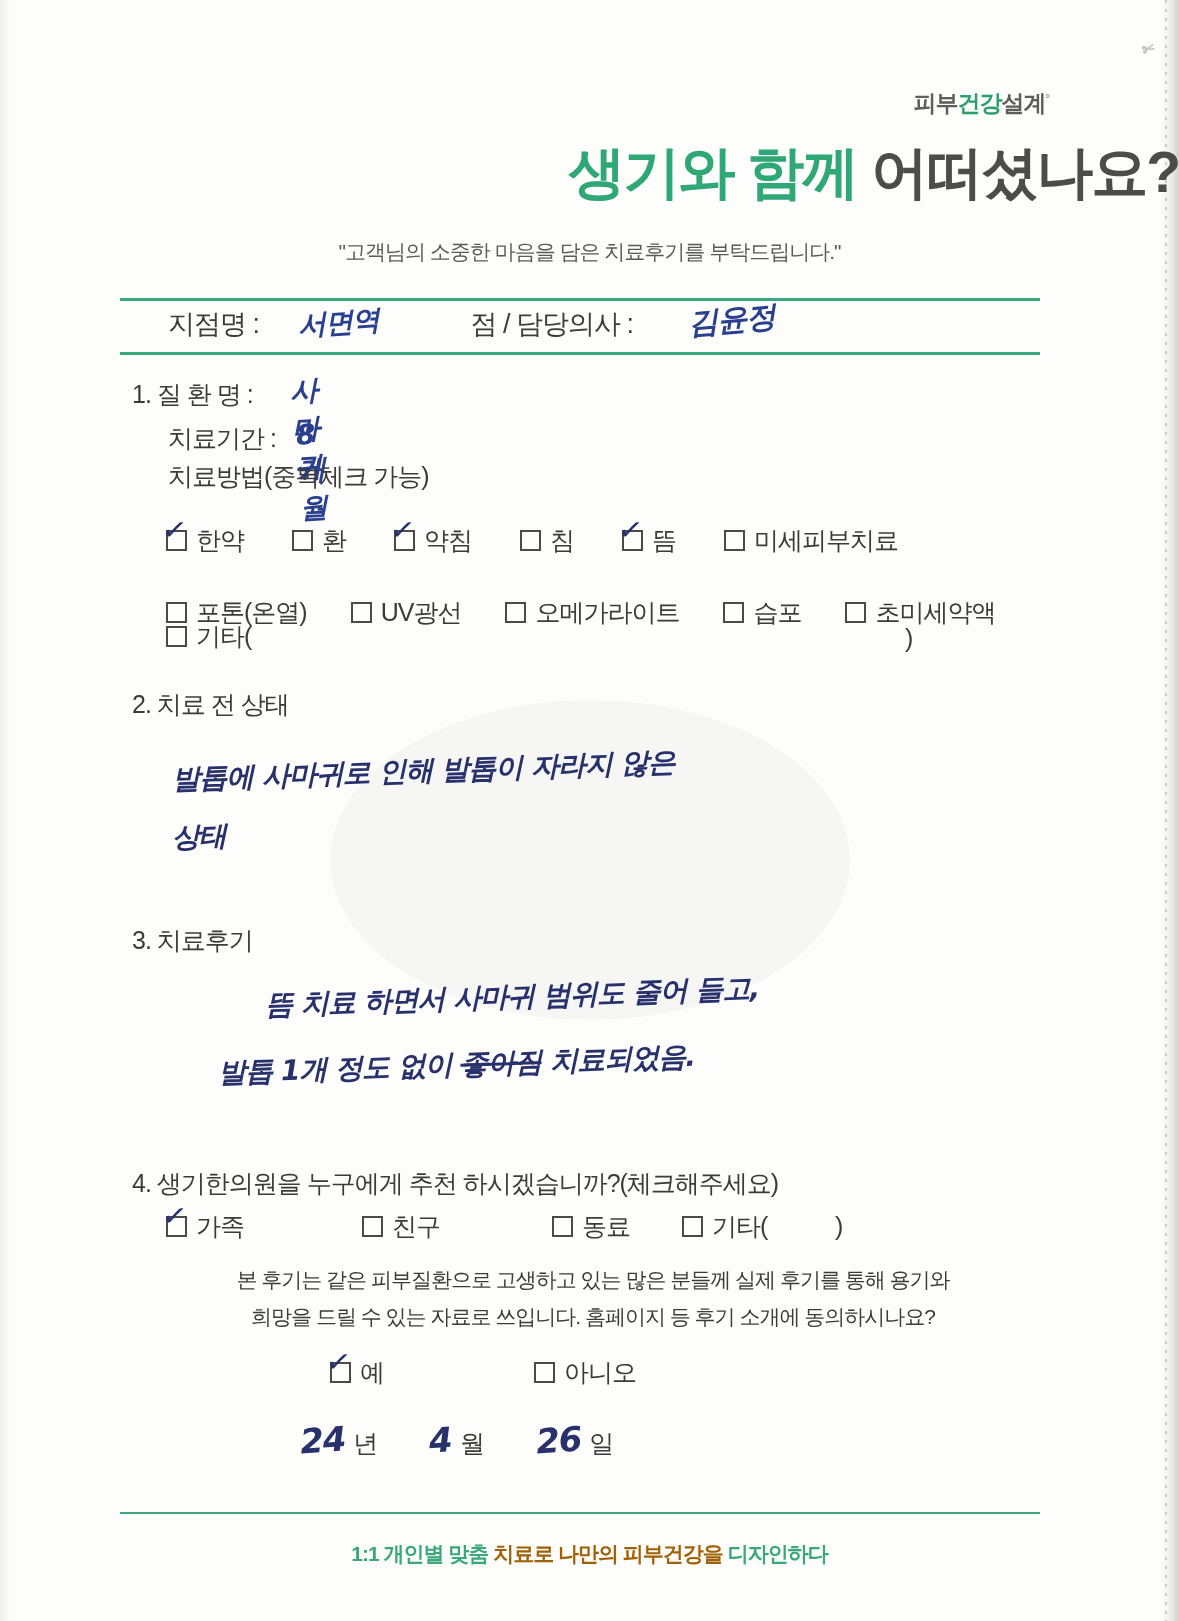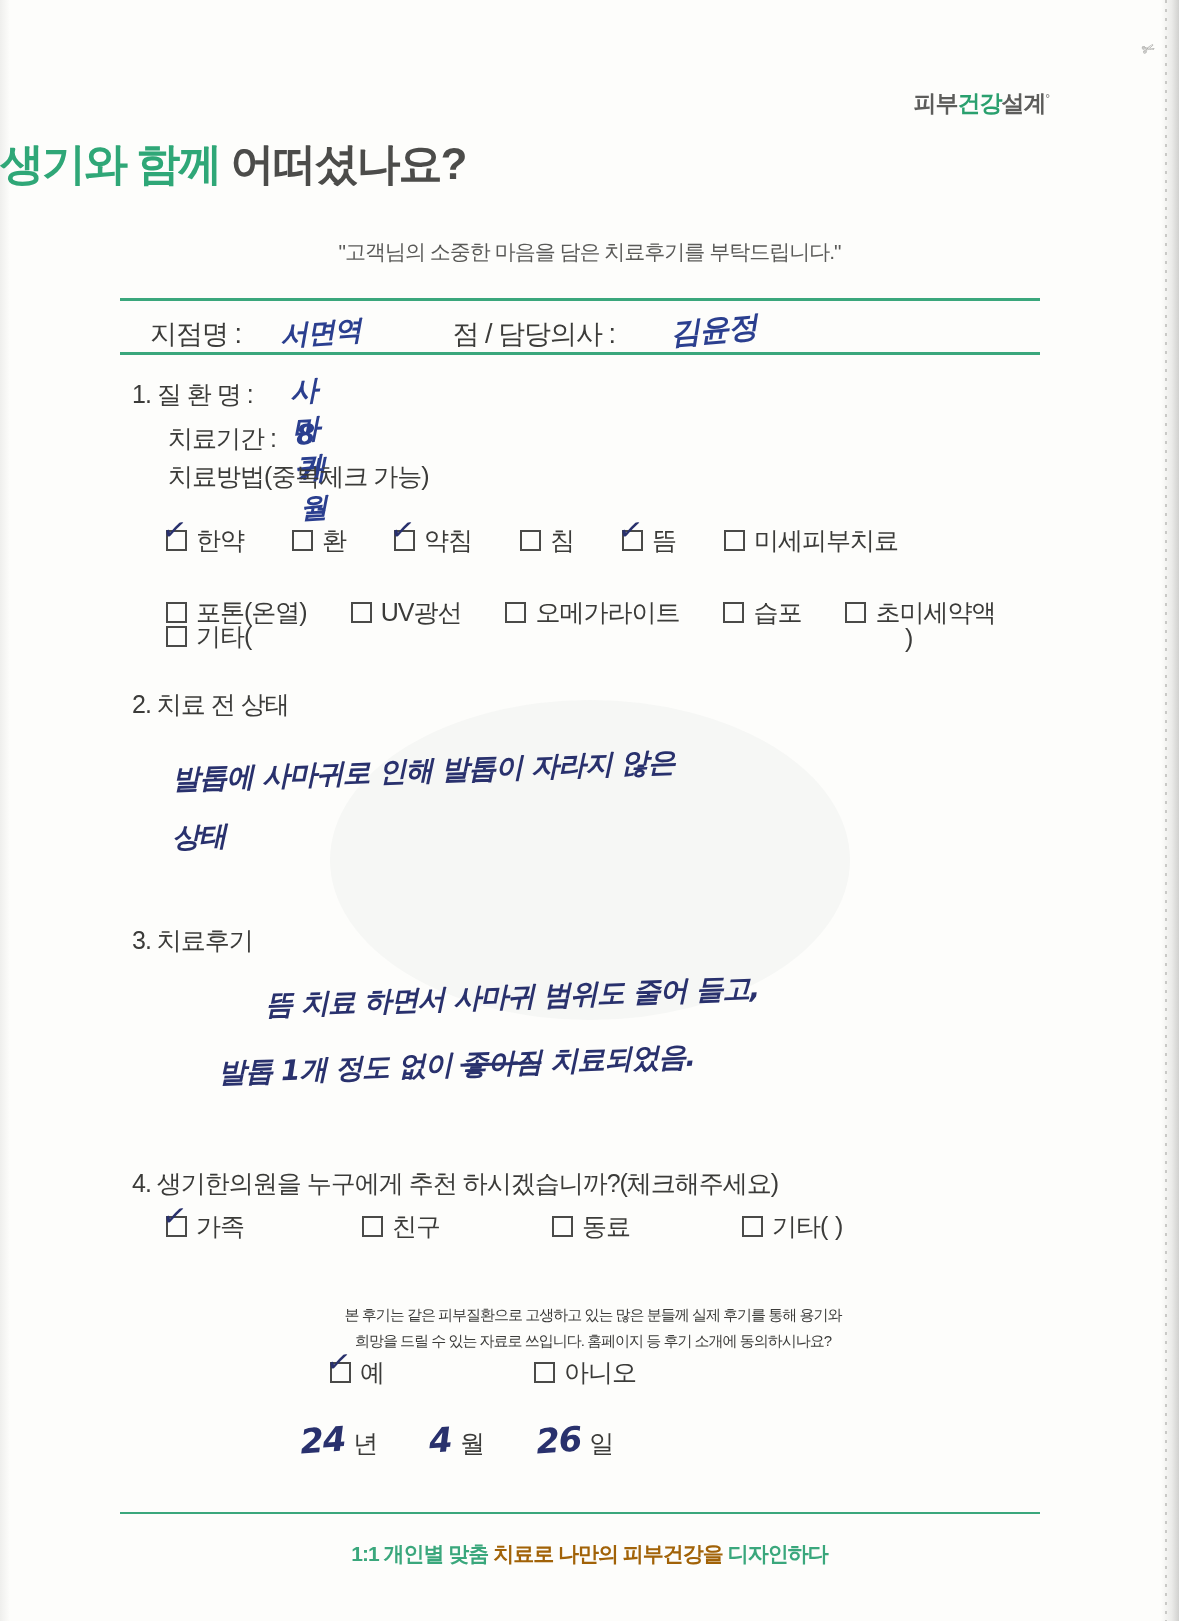--- a/index.html
+++ b/index.html
@@ -67,22 +67,22 @@
     vertical-align: super;
     color: #8f8f8d;
   }
 
   
   .title {
     position: absolute;
     top: 135px;
     left: 0;
     width: 100%;
-    text-align: left;
-    font-size: 44px;
+    text-align: right;
+    font-size: 57px;
     font-weight: bold;
     letter-spacing: -2px;
     white-space: nowrap;
   }
   .title .t-green { color: #2fa777; }
   .title .t-dark { color: #4c4c4a; }
   .subtitle {
     position: absolute;
     top: 238px;
     left: 0;
@@ -101,27 +101,26 @@
     height: 3px;
     background: #3aa77c;
   }
   .rule.top { top: 298px; }
   .rule.bottom { top: 352px; }
   .rule.footer-rule { top: 1512px; height: 2px; }
 
   .branch-row {
     position: absolute;
     top: 306px;
-    left: 150px;
+    left: 168px;
     width: 880px;
     height: 44px;
     font-size: 27px;
     color: #3c3c3a;
     letter-spacing: -1px;
-    margin-top: 10px;
   }
   .branch-row .lbl { display: inline-block; }
   .hand {
     font-family: "DejaVu Sans", sans-serif;
     color: #2b3f8f;
     font-style: italic;
     font-weight: bold;
     letter-spacing: -1px;
   }
 
@@ -228,26 +227,25 @@
     top: 1212px;
     font-size: 25px;
     color: #3b3b39;
   }
 
   .consent {
     position: absolute;
     left: 168px;
     top: 1262px;
     width: 850px;
-    font-size: 15px;
+    font-size: 21px;
     line-height: 1.75;
     color: #3b3b39;
     letter-spacing: -1px;
     text-align: center;
-    margin-top: 40px;
   }
 
   .row-agree {
     top: 1356px;
     left: 330px;
   }
   .row-agree .item { margin-right: 150px; }
 
   .date-row {
     position: absolute;
@@ -422,21 +420,21 @@
     <span class="item" style="margin-right:118px;">
       <span class="box">
           <span class="check">✓</span>
         </span>
       <span>가족</span>
     </span>
     <span class="item" style="margin-right:112px;">
       <span class="box"></span>
       <span>친구</span>
     </span>
-    <span class="item" style="margin-right:112px;">
+    <span class="item" style="margin-right:52px;">
       <span class="box"></span>
       <span>동료</span>
     </span>
     <span class="item">
       <span class="box"></span>
       <span>기타(</span>
     </span>
   </div>
   <div class="rec-paren">)</div>
 

